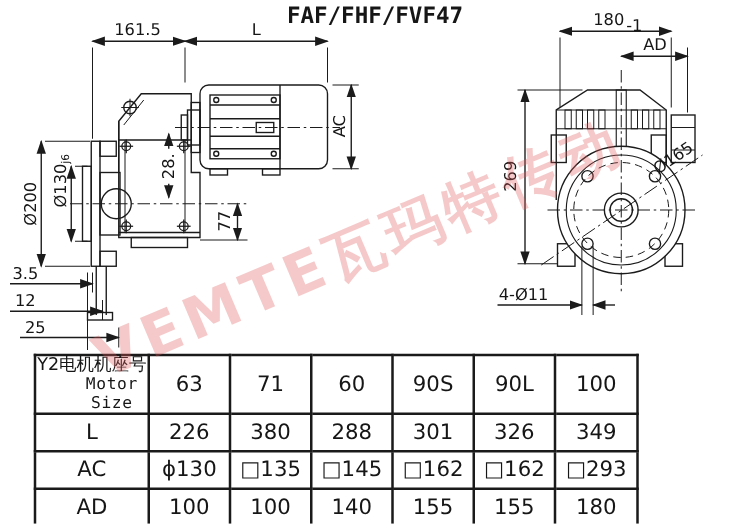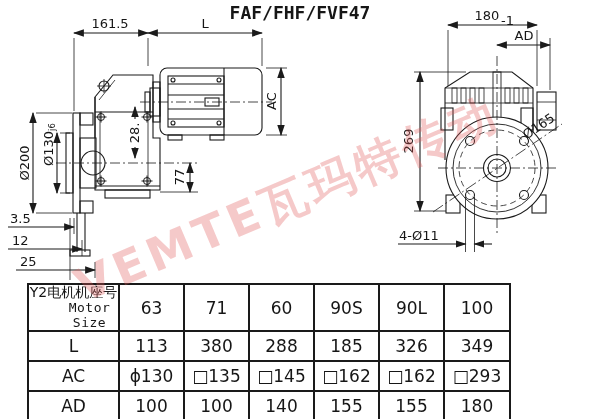--- a/index.html
+++ b/index.html
@@ -252,24 +252,24 @@
       </td>
       <td>63</td>
       <td>71</td>
       <td>60</td>
       <td>90S</td>
       <td>90L</td>
       <td>100</td>
     </tr>
     <tr class="rn">
       <td>L</td>
-      <td>113</td>
+      <td>226</td>
       <td>380</td>
       <td>288</td>
-      <td>185</td>
+      <td>301</td>
       <td>326</td>
       <td>349</td>
     </tr>
     <tr class="rn">
       <td>AC</td>
       <td>ϕ130</td>
       <td>□135</td>
       <td>□145</td>
       <td>□162</td>
       <td>□162</td>

